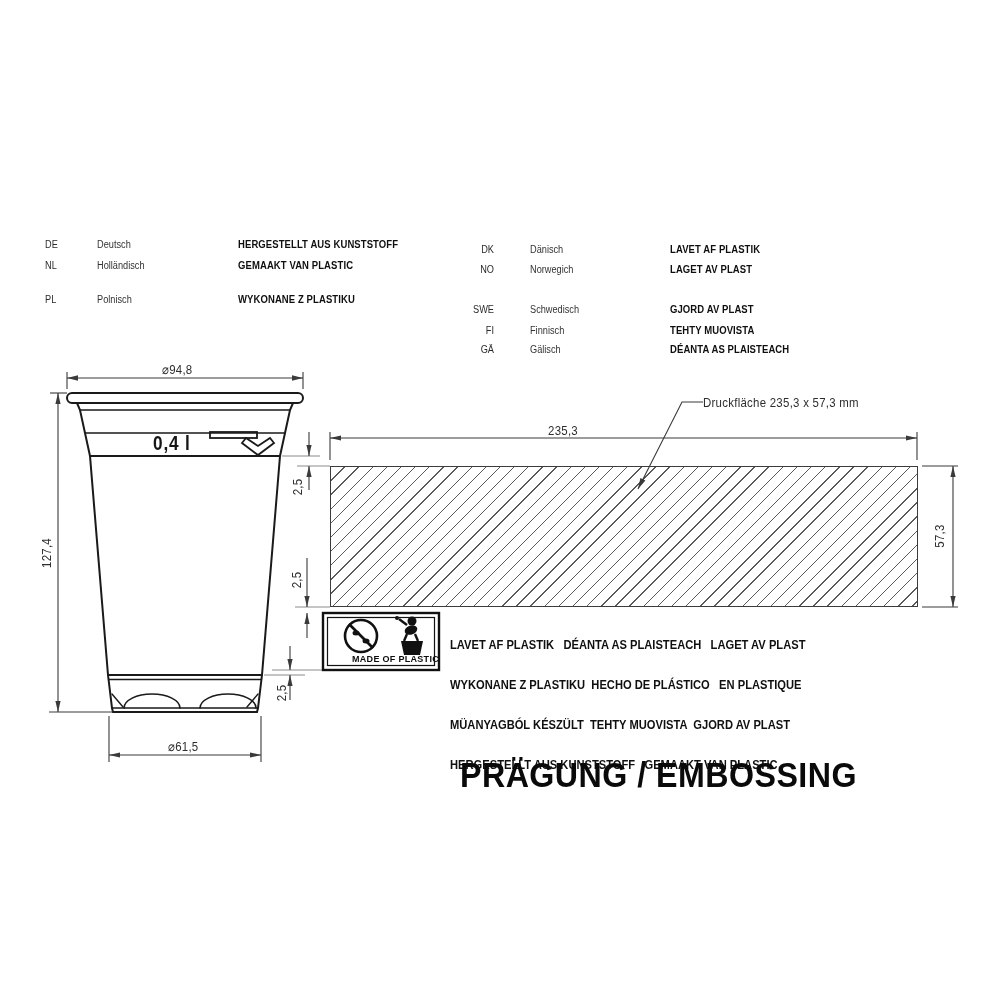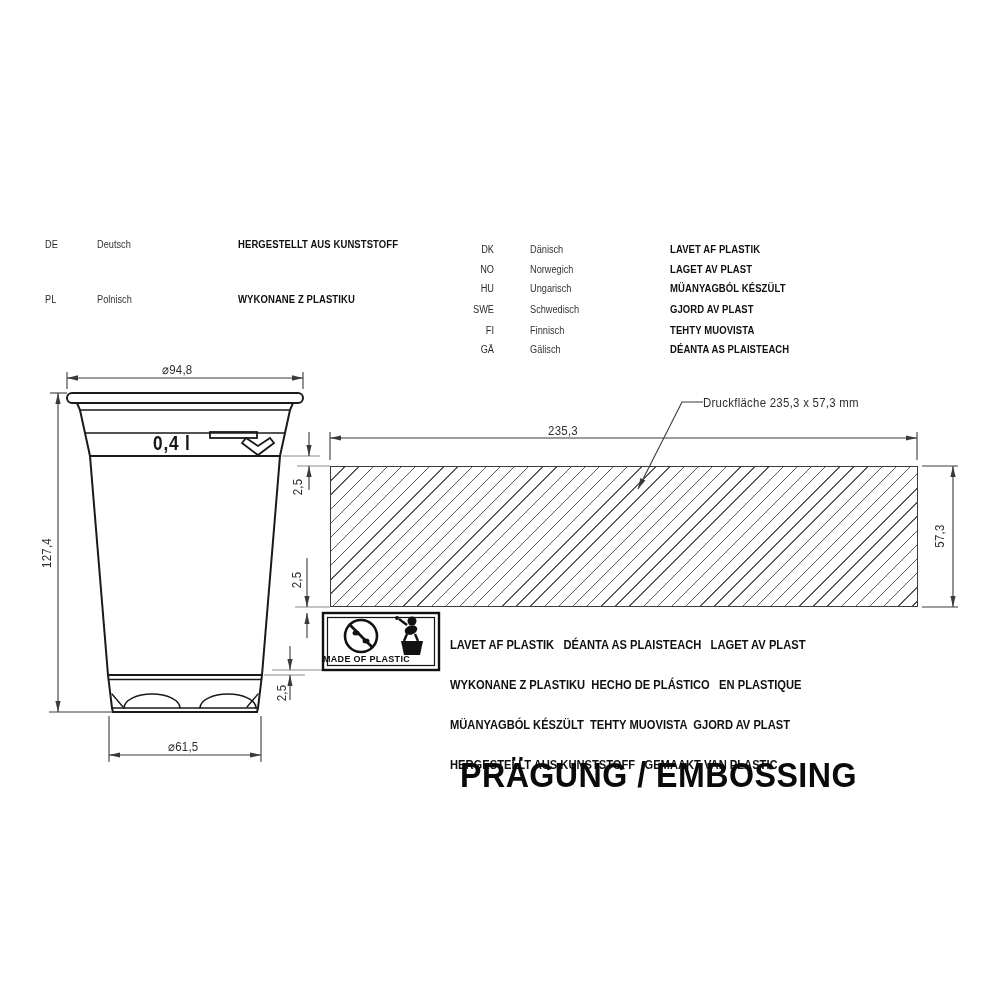--- a/index.html
+++ b/index.html
@@ -19,55 +19,55 @@
   .rrow .langname{left:530px;}
   .boldtxt{position:absolute;font-weight:700;color:#0f0f0f;letter-spacing:.1px;transform:scaleX(.95);transform-origin:left top;}
   .lrow .boldtxt{left:238px;}
   .rrow .boldtxt{left:670px;}
   .hatch{position:absolute;left:330px;top:466px;width:588px;height:141px;box-sizing:border-box;
          border:1.5px solid #3c3c3c;
          background:repeating-linear-gradient(135deg,rgba(0,0,0,0) 0 9px,#5a5a5a 9px 10px);}
   .volume{font-size:21px;font-weight:700;letter-spacing:1px;transform:scaleX(.82);transform-origin:left top;color:#161616;}
   .embossing{position:absolute;left:450px;top:612px;font-weight:700;font-size:12px;line-height:13.4px;
              color:#101010;white-space:pre;transform:scaleX(.93);transform-origin:left top;}
-  .made-of{position:absolute;left:323px;top:654px;width:116px;text-align:left;
+  .made-of{position:absolute;left:323px;top:654px;width:116px;text-align:right;
            font-size:9px;font-weight:700;letter-spacing:.3px;color:#0d0d0d;}
   .title{font-size:35px;font-weight:700;letter-spacing:.5px;color:#0a0a0a;
          transform:scaleX(.92);transform-origin:left top;}
 </style>
 </head>
 <body>
 
 <div class="canvas">
 
   <div class="lrow" style="top:239px">
     <span class="code">DE</span>
     <span class="langname">Deutsch</span>
     <span class="boldtxt">HERGESTELLT AUS KUNSTSTOFF</span>
   </div>
+  <div class="lrow" style="top:260px">
+    <span class="code">NL</span>
+    <span class="langname">Holländisch</span>
+    <span class="boldtxt">GEMAAKT VAN PLASTIC</span>
+  </div>
   <div class="lrow" style="top:294px">
     <span class="code">PL</span>
     <span class="langname">Polnisch</span>
     <span class="boldtxt">WYKONANE Z PLASTIKU</span>
   </div>
 
   <div class="rrow" style="top:244px">
     <span class="code">DK</span>
     <span class="langname">Dänisch</span>
     <span class="boldtxt">LAVET AF PLASTIK</span>
   </div>
   <div class="rrow" style="top:264px">
     <span class="code">NO</span>
     <span class="langname">Norwegich</span>
     <span class="boldtxt">LAGET AV PLAST</span>
-  </div>
-  <div class="rrow" style="top:283px">
-    <span class="code">HU</span>
-    <span class="langname">Ungarisch</span>
-    <span class="boldtxt">MÜANYAGBÓL KÉSZÜLT</span>
   </div>
   <div class="rrow" style="top:325px">
     <span class="code">FI</span>
     <span class="langname">Finnisch</span>
     <span class="boldtxt">TEHTY MUOVISTA</span>
   </div>
   <div class="rrow" style="top:304px">
     <span class="code">SWE</span>
     <span class="langname">Schwedisch</span>
     <span class="boldtxt">GJORD AV PLAST</span>

